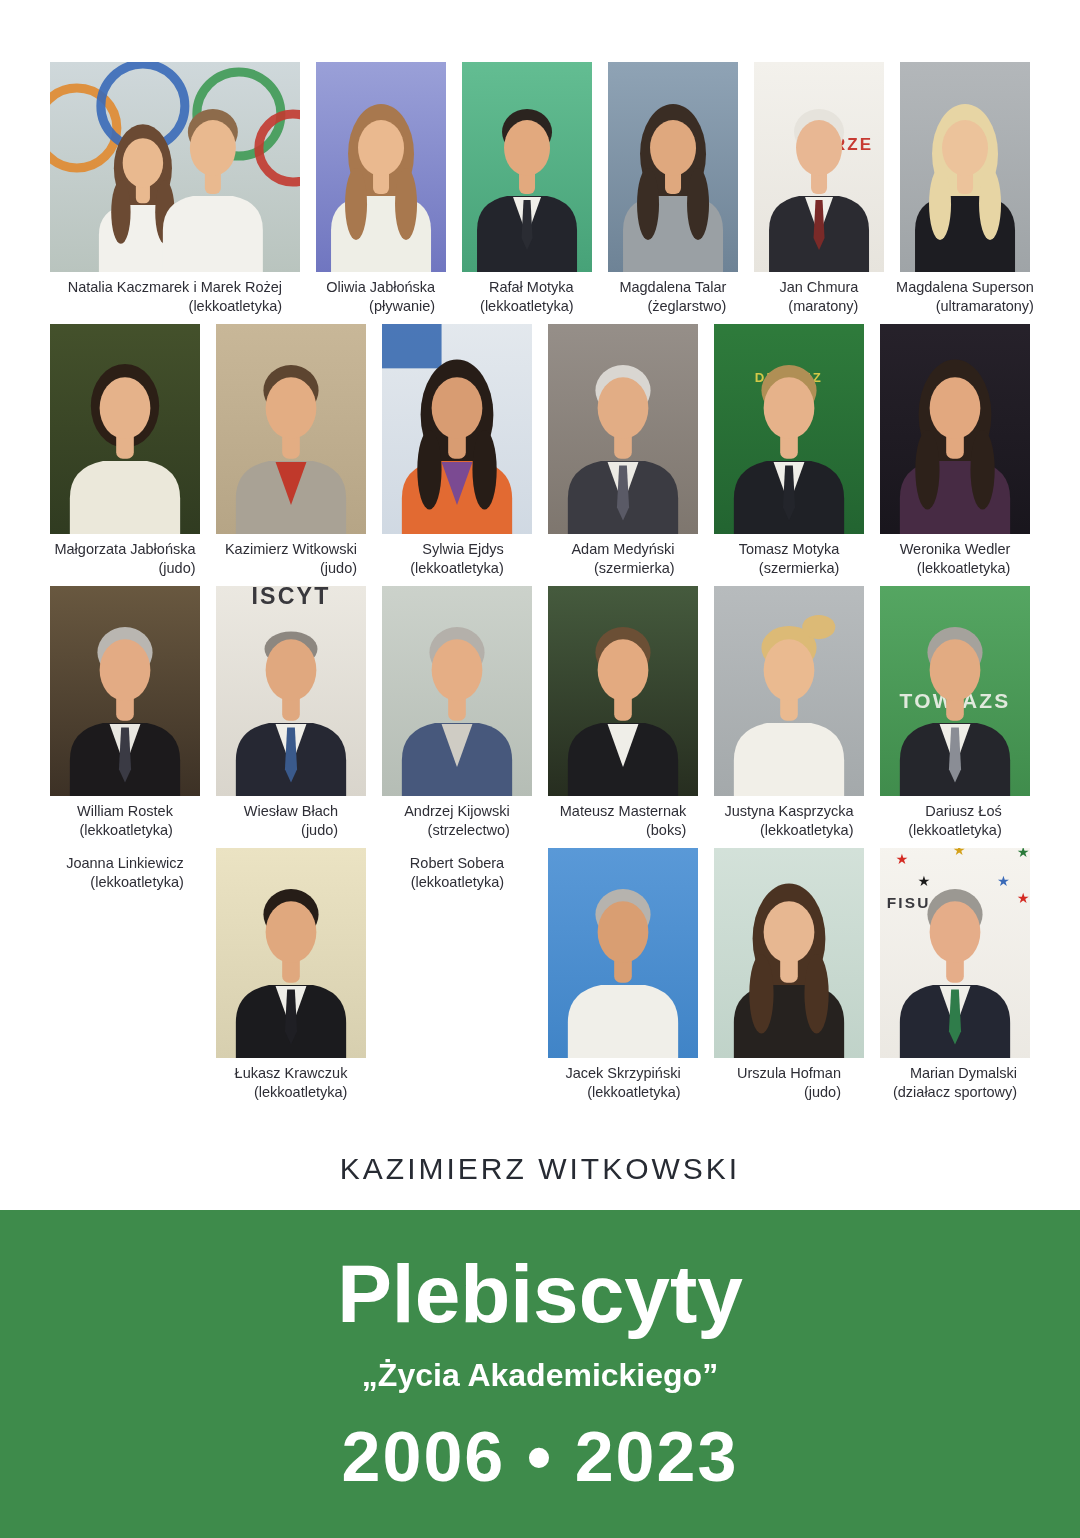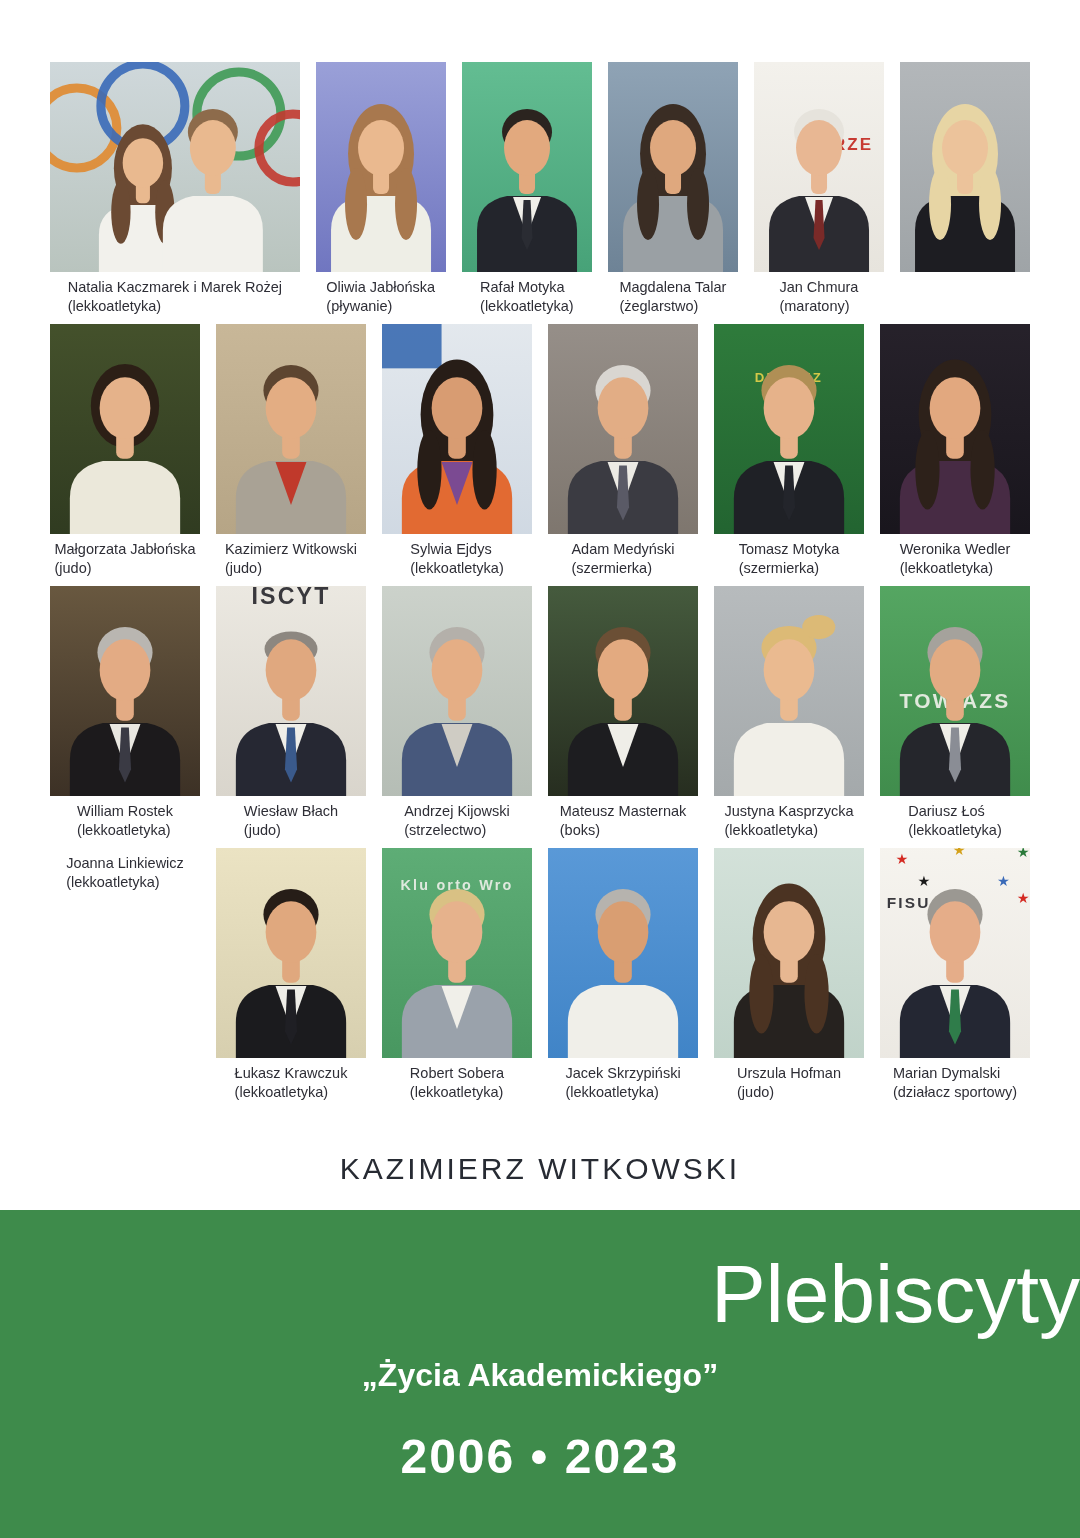--- a/index.html
+++ b/index.html
@@ -12,35 +12,35 @@
     display:flex;flex-direction:column;overflow:hidden;
   }
   .photo-grid{width:980px;margin:62px auto 0;}
   .photo-row{display:flex;gap:16px;}
   .cell{flex:1;display:flex;flex-direction:column;align-items:center;min-width:0;}
   .photo-row.first .cell.wide{flex:1.92;}
   .photo{width:100%;height:210px;overflow:hidden;background:#ddd;}
   .photo svg{display:block;width:100%;height:100%;}
   .caption{
     height:46px;padding-top:6px;box-sizing:content-box;
-    display:flex;flex-direction:column;align-items:flex-start;
+    display:flex;flex-direction:column;align-items:flex-end;
     font-size:14.5px;line-height:19px;color:#2e2e36;text-align:center;
   }
   .cap-name,.cap-sport{white-space:nowrap;}
   .author{
     margin-top:42px;text-align:center;
     font-size:30px;letter-spacing:3px;color:#272b33;line-height:34px;
   }
   .banner{
     margin-top:24px;flex:1;background:#3e8b4b;color:#ffffff;
     text-align:center;padding-top:38px;box-sizing:border-box;
   }
-  .title-main{font-size:82px;font-weight:normal;line-height:92px;text-align:right;}
+  .title-main{font-size:82px;font-weight:bold;line-height:92px;}
   .title-sub{font-size:32px;font-weight:bold;line-height:54px;margin-top:8px;}
-  .title-years{font-size:48px;font-weight:bold;line-height:82px;margin-top:14px;letter-spacing:2px;}
+  .title-years{font-size:70px;font-weight:bold;line-height:82px;margin-top:14px;letter-spacing:2px;}
 </style>
 </head>
 <body>
 
 <div class="cover" style="background: rgb(255, 255, 255);">
   <div class="photo-grid">
       <div class="photo-row first">
         <div class="cell wide">
           <div class="photo">
             <svg viewBox="0 0 264 210" preserveAspectRatio="xMidYMid slice" xmlns="http://www.w3.org/2000/svg">
@@ -180,20 +180,24 @@
               </defs>
               <rect width="136" height="210" fill="url(#g-0-5)"></rect>
               <ellipse cx="68" cy="92" rx="33" ry="50" fill="#e7d5a4"></ellipse>
               <rect x="60" y="104" width="16" height="28" rx="6" fill="#ecc39b"></rect>
               <ellipse cx="68" cy="86" rx="23" ry="28" fill="#ecc39b"></ellipse>
               <path d="M18 210 L18 168 Q18 140 48 134 L88 134 Q118 140 118 168 L118 210 Z" fill="#1d1d22"></path>
               <ellipse cx="43" cy="142" rx="11" ry="36" fill="#e7d5a4"></ellipse>
               <ellipse cx="93" cy="142" rx="11" ry="36" fill="#e7d5a4"></ellipse>
             </svg>
           </div>
+          <div class="caption">
+            <span class="cap-name">Magdalena Superson</span>
+            <span class="cap-sport">(ultramaratony)</span>
+          </div>
         </div>
       </div>
       <div class="photo-row">
         <div class="cell">
           <div class="photo">
             <svg viewBox="0 0 136 210" preserveAspectRatio="xMidYMid slice" xmlns="http://www.w3.org/2000/svg">
               <defs>
                 <linearGradient id="g-1-0" x1="0" y1="0" x2="0" y2="1">
                   <stop offset="0" stop-color="#45522c"></stop>
                   <stop offset="1" stop-color="#2f3a20"></stop>
@@ -492,37 +496,20 @@
               <path d="M54 135 L68 174 L82 135 Z" fill="#efeee8"></path>
               <path d="M64.5 138 L71.5 138 L73.5 176 L68 188 L62.5 176 Z" fill="#1f1f24"></path>
             </svg>
           </div>
           <div class="caption">
             <span class="cap-name">Łukasz Krawczuk</span>
             <span class="cap-sport">(lekkoatletyka)</span>
           </div>
         </div>
         <div class="cell">
-          <div class="photo">
-            <svg viewBox="0 0 136 210" preserveAspectRatio="xMidYMid slice" xmlns="http://www.w3.org/2000/svg">
-              <defs>
-                <linearGradient id="g-3-2" x1="0" y1="0" x2="0" y2="1">
-                  <stop offset="0" stop-color="#5fae77"></stop>
-                  <stop offset="1" stop-color="#47965f"></stop>
-                </linearGradient>
-              </defs>
-              <rect width="136" height="210" fill="url(#g-3-2)"></rect>
-              <text x="68" y="48" text-anchor="middle" font-family="Liberation Sans, sans-serif" font-weight="bold" font-size="13" letter-spacing="2" fill="#eef0ea" opacity="0.9">Klu   orto   Wro</text>
-              <ellipse cx="68" cy="70" rx="25" ry="23" fill="#d9c184"></ellipse>
-              <rect x="60" y="104" width="16" height="28" rx="6" fill="#e6b28c"></rect>
-              <ellipse cx="68" cy="86" rx="23" ry="28" fill="#e6b28c"></ellipse>
-              <path d="M18 210 L18 168 Q18 140 48 134 L88 134 Q118 140 118 168 L118 210 Z" fill="#9aa2ab"></path>
-              <path d="M54 135 L68 174 L82 135 Z" fill="#f0efe9"></path>
-            </svg>
-          </div>
           <div class="caption">
             <span class="cap-name">Robert Sobera</span>
             <span class="cap-sport">(lekkoatletyka)</span>
           </div>
         </div>
         <div class="cell">
           <div class="photo">
             <svg viewBox="0 0 136 210" preserveAspectRatio="xMidYMid slice" xmlns="http://www.w3.org/2000/svg">
               <defs>
                 <linearGradient id="g-3-3" x1="0" y1="0" x2="0" y2="1">

